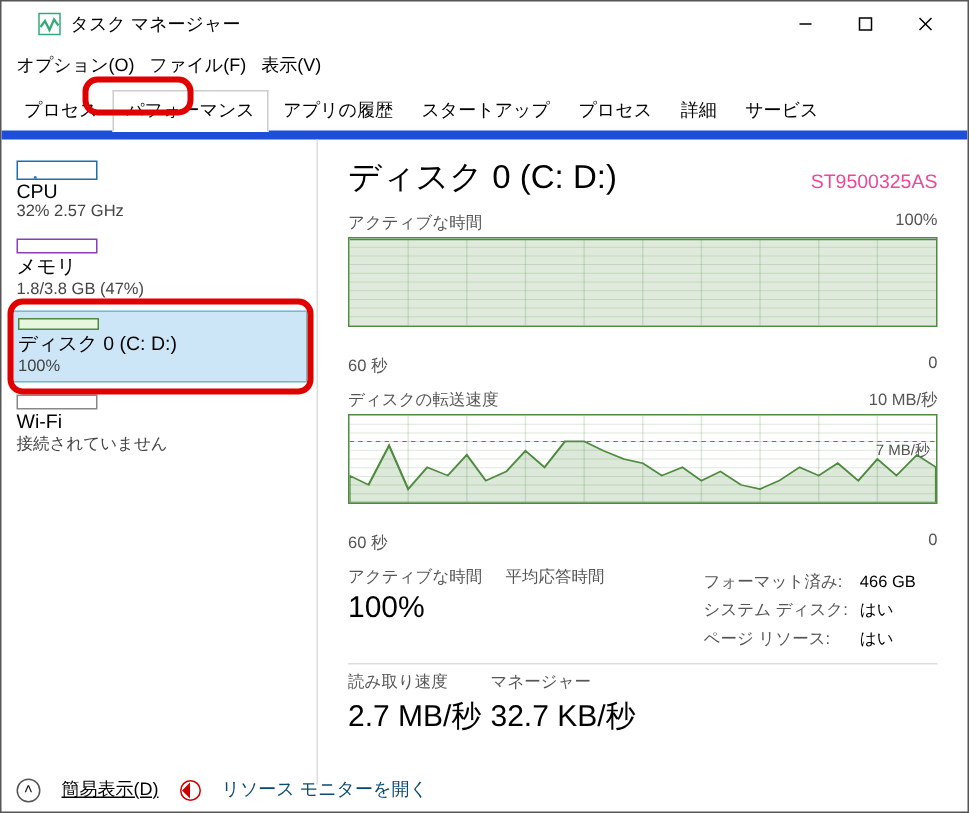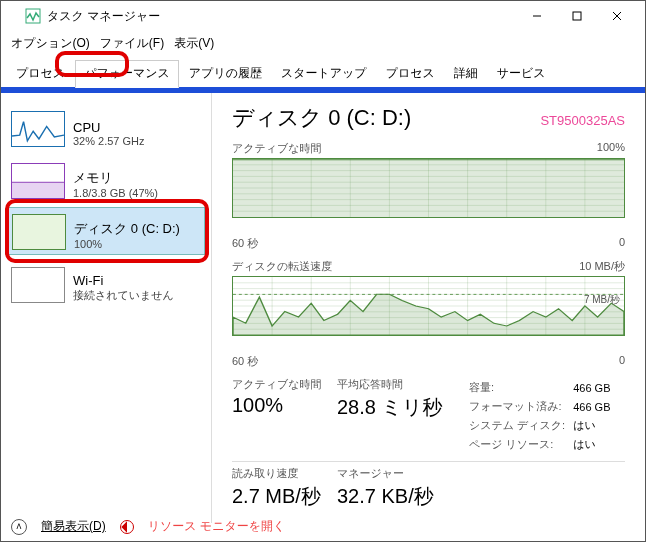--- a/index.html
+++ b/index.html
@@ -10,21 +10,21 @@
 .winbtns { display: flex; }
 .winbtn { width: 40px; height: 28px; display: flex; align-items: center; justify-content: center; }
 .menubar { display: flex; gap: 2px; padding: 2px 6px; font-size: 12px; }
 .menubar span { padding: 2px 4px; }
 .tabs { display: flex; padding: 4px 6px 0; border-bottom: 6px solid #1d4ed8; font-size: 12px; gap: 1px; }
 .tab { padding: 4px 8px; border: 1px solid transparent; position: relative; }
 .tab.selected { border: 1px solid #ccc; border-bottom: 1px solid #fff; background: #fff; margin-bottom: -1px; }
 .highlight-red { position: absolute; border: 4px solid #e00000; border-radius: 10px; pointer-events: none; z-index: 10; }
 .content { display: flex; height: 430px; }
 .sidebar { width: 210px; padding: 10px 6px; overflow: hidden; }
-.side-item { display: flex; align-items: flex-end; height: 48px; padding: 4px; margin-bottom: 4px; }
+.side-item { display: flex; align-items: flex-start; height: 48px; padding: 4px; margin-bottom: 4px; flex-direction: column; }
 .side-item.selected { background: #cde6f7; border: 1px solid #7bb; }
 .thumb { width: 54px; height: 36px; border: 1px solid #888; margin-right: 8px; background: #fff; position: relative; overflow: hidden; }
 .thumb.cpu { border-color: #1a6fb0; }
 .thumb.mem { border-color: #8b3db8; }
 .thumb.disk { border-color: #4e8b3f; background: #e8f5df; }
 .thumb.wifi { border-color: #888; }
 .thumb.eth { border-color: #a06020; }
 .side-text .title { font-size: 13px; }
 .side-text .sub { font-size: 11px; color: #444; }
 .main { flex: 1; padding: 10px 20px 0 20px; border-left: 1px solid #ddd; position: relative; }
@@ -32,26 +32,26 @@
 .main-title { font-size: 22px; font-weight: normal; }
 .main-sub { font-size: 13px; color: #ec4899; }
 .chart-label-row { display: flex; justify-content: space-between; font-size: 11px; color: #555; margin-bottom: 2px; }
 .chart { border: 1px solid #4e8b3f; height: 60px; background: #fff; position: relative; margin-bottom: 18px; }
 .chart svg { position: absolute; inset: 0; width: 100%; height: 100%; }
 .chart-bottom-row { display: flex; justify-content: space-between; font-size: 11px; color: #555; margin-bottom: 8px; }
 .stats { display: flex; gap: 10px; margin-top: 6px; }
 .stat-col { min-width: 95px; }
 .stat-label { font-size: 11px; color: #555; }
 .stat-val { font-size: 20px; margin-top: 2px; }
-.stat-row2 { display: flex; gap: 10px; margin-top: 6px; border-top: 1px solid #ddd; padding-top: 4px; }
+.stat-row2 { display: flex; margin-top: 6px; border-top: 1px solid #ddd; padding-top: 4px; }
 .info-table { font-size: 11px; color: #555; }
 .info-table td { padding: 1px 6px 1px 0; }
 .info-table td.val { color: #000; }
 .footer { position: absolute; bottom: 6px; left: 10px; display: flex; align-items: center; gap: 14px; font-size: 12px; }
-.footer .link { color: #ef4444; text-align: center; }
+.footer .link { color: #0c4a6e; text-align: center; }
 .circle-chevron { width: 16px; height: 16px; border: 1px solid #555; border-radius: 50%; display: inline-flex; align-items: center; justify-content: center; font-size: 10px; }
 .compass { width: 14px; height: 14px; border: 1px solid #c00; border-radius: 50%; display: inline-block; position: relative; }
 .compass::after { content: ""; position: absolute; left: 2px; top: 2px; width: 8px; height: 8px; background: linear-gradient(45deg,#c00 50%, transparent 50%); transform: rotate(45deg); }
 </style>
 </head>
 <body>
 
 <div class="titlebar">
   <span class="icon-box">
     <svg viewBox="0 0 16 16">
@@ -213,28 +213,23 @@
       <span>0</span>
     </div>
 
     <div class="stats">
       <div class="stat-col">
         <div class="stat-label">アクティブな時間</div>
         <div class="stat-val">100%</div>
       </div>
       <div class="stat-col" style="min-width:120px;">
         <div class="stat-label">平均応答時間</div>
-        <div class="stat-val">28.8 ミリ秒</div>
       </div>
       <table class="info-table">
         <tbody>
-            <tr>
-              <td>容量:</td>
-              <td class="val">466 GB</td>
-            </tr>
         <tr>
               <td>フォーマット済み:</td>
               <td class="val">466 GB</td>
             </tr>
         <tr>
               <td>システム ディスク:</td>
               <td class="val">はい</td>
             </tr>
         <tr>
               <td>ページ リソース:</td>

